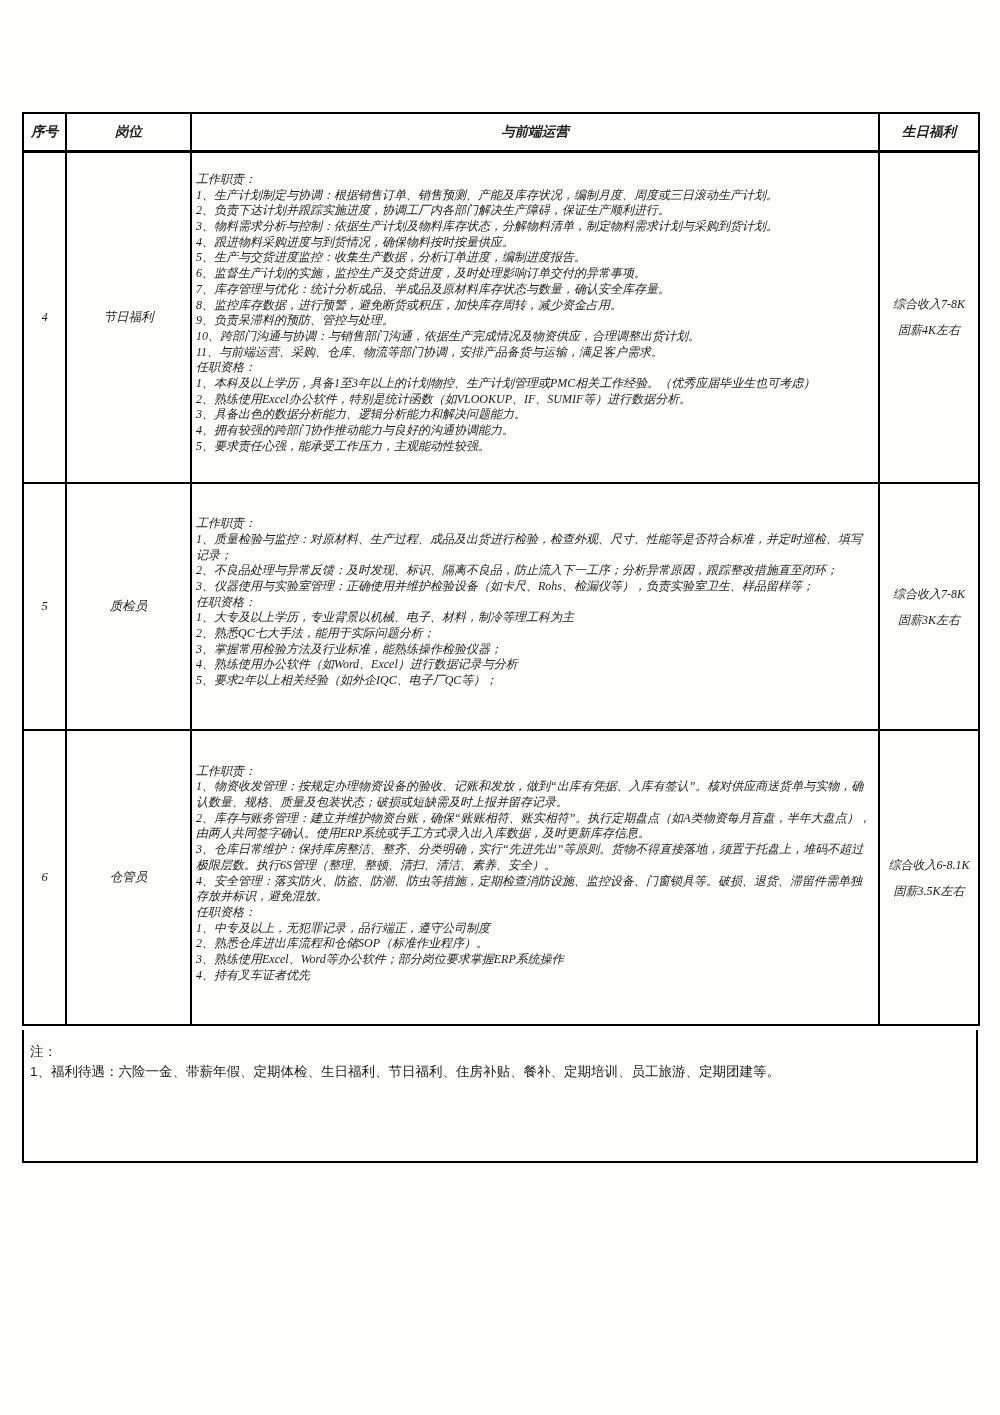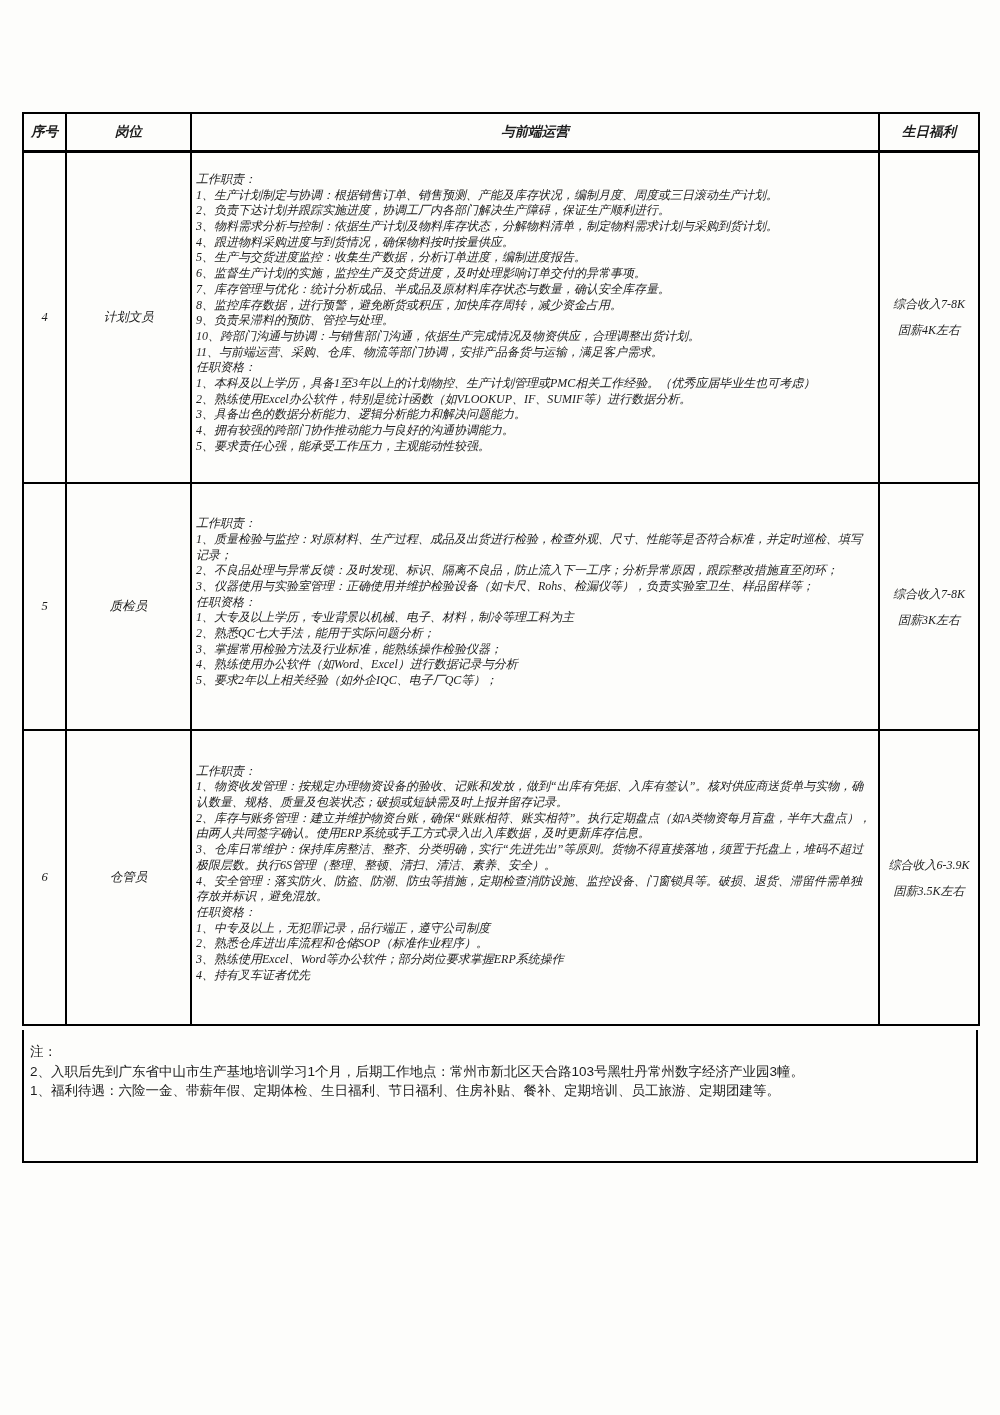--- a/index.html
+++ b/index.html
@@ -90,21 +90,21 @@
     </colgroup>
     <tbody>
         <tr class="header-row">
       <th>序号</th>
       <th>岗位</th>
       <th>与前端运营</th>
       <th>生日福利</th>
     </tr>
     <tr class="row-4">
       <td class="no-cell">4</td>
-      <td class="pos-cell">计划文员</td>
+      <td class="pos-cell">节日福利</td>
       <td class="req-cell">工作职责：
 1、生产计划制定与协调：根据销售订单、销售预测、产能及库存状况，编制月度、周度或三日滚动生产计划。
 2、负责下达计划并跟踪实施进度，协调工厂内各部门解决生产障碍，保证生产顺利进行。
 3、物料需求分析与控制：依据生产计划及物料库存状态，分解物料清单，制定物料需求计划与采购到货计划。
 4、跟进物料采购进度与到货情况，确保物料按时按量供应。
 5、生产与交货进度监控：收集生产数据，分析订单进度，编制进度报告。
 6、监督生产计划的实施，监控生产及交货进度，及时处理影响订单交付的异常事项。
 7、库存管理与优化：统计分析成品、半成品及原材料库存状态与数量，确认安全库存量。
 8、监控库存数据，进行预警，避免断货或积压，加快库存周转，减少资金占用。
 9、负责呆滞料的预防、管控与处理。
@@ -141,25 +141,24 @@
       <td class="req-cell">工作职责：
 1、物资收发管理：按规定办理物资设备的验收、记账和发放，做到“出库有凭据、入库有签认”。核对供应商送货单与实物，确认数量、规格、质量及包装状态；破损或短缺需及时上报并留存记录。
 2、库存与账务管理：建立并维护物资台账，确保“账账相符、账实相符”。执行定期盘点（如A类物资每月盲盘，半年大盘点），由两人共同签字确认。使用ERP系统或手工方式录入出入库数据，及时更新库存信息。
 3、仓库日常维护：保持库房整洁、整齐、分类明确，实行“先进先出”等原则。货物不得直接落地，须置于托盘上，堆码不超过极限层数。执行6S管理（整理、整顿、清扫、清洁、素养、安全）。
 4、安全管理：落实防火、防盗、防潮、防虫等措施，定期检查消防设施、监控设备、门窗锁具等。破损、退货、滞留件需单独存放并标识，避免混放。
 任职资格：
 1、中专及以上，无犯罪记录，品行端正，遵守公司制度
 2、熟悉仓库进出库流程和仓储SOP（标准作业程序）。
 3、熟练使用Excel、Word等办公软件；部分岗位要求掌握ERP系统操作
 4、持有叉车证者优先</td>
-      <td class="sal-cell">综合收入6-3.9K
+      <td class="sal-cell">综合收入6-8.1K
 固薪3.5K左右</td>
     </tr>
   </tbody>
     </table>
 
   <div class="notes-box">
     <div class="note-label">注：</div>
-    <div class="note-line">2、入职后先到广东省中山市生产基地培训学习1个月，后期工作地点：常州市新北区天合路103号黑牡丹常州数字经济产业园3幢。</div>
     <div class="note-line">1、福利待遇：六险一金、带薪年假、定期体检、生日福利、节日福利、住房补贴、餐补、定期培训、员工旅游、定期团建等。</div>
   </div>
 
 </div>
 
 </body></html>

